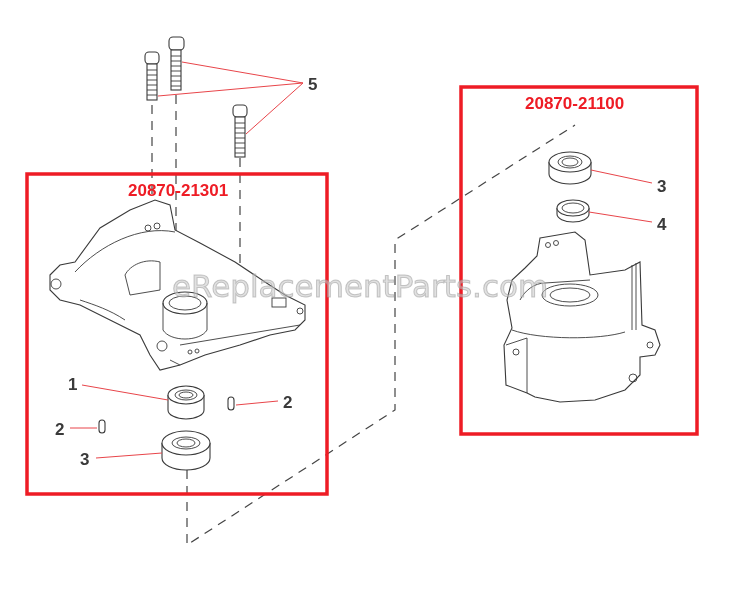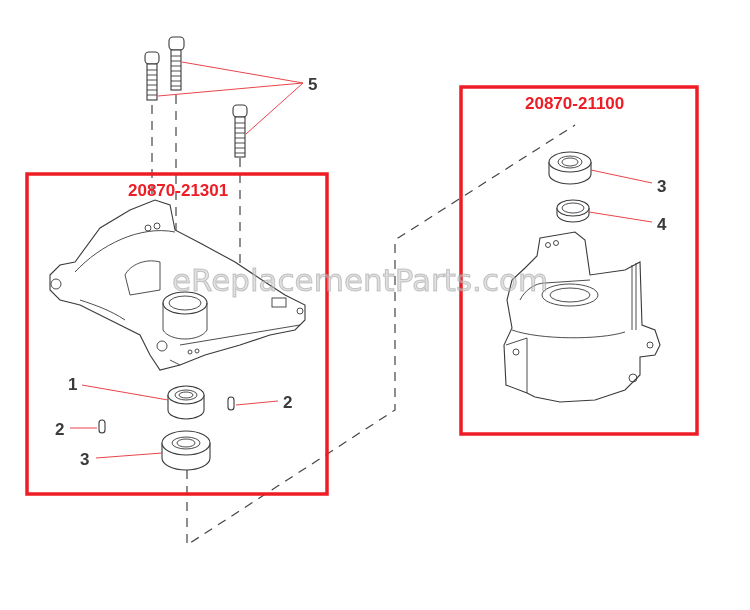--- a/index.html
+++ b/index.html
@@ -5,21 +5,21 @@
   html, body { margin: 0; padding: 0; background: #ffffff; }
   body { width: 750px; height: 610px; position: relative; overflow: hidden; font-family: "Liberation Sans", sans-serif; }
   svg { position: absolute; left: 0; top: 0; }
   .part { fill: #ffffff; stroke: #3a3a3a; stroke-width: 1.1; }
   .thin { fill: none; stroke: #3a3a3a; stroke-width: 0.9; }
   .dash { fill: none; stroke: #444; stroke-width: 1.2; stroke-dasharray: 9 7; }
   .leader { fill: none; stroke: #e8454a; stroke-width: 1; }
   .box { fill: none; stroke: #ee1c25; stroke-width: 3.5; }
   .callout { font-family: "Liberation Sans", sans-serif; font-size: 17px; font-weight: bold; fill: #3a3a3a; }
   .pn { font-family: "Liberation Sans", sans-serif; font-size: 17px; font-weight: bold; fill: #ee1c25; }
-  .wm { position: absolute; left: 172px; top: 262px; font-family: "DejaVu Sans", sans-serif; font-size: 31px; color: rgba(200,200,200,0.55); letter-spacing: 0px; -webkit-text-stroke: 1px rgba(150,150,150,0.5); pointer-events: none; white-space: nowrap; }
+  .wm { position: absolute; left: 172px; top: 268px; font-family: "DejaVu Sans", sans-serif; font-size: 31px; color: rgba(200,200,200,0.55); letter-spacing: 0px; -webkit-text-stroke: 1px rgba(150,150,150,0.5); pointer-events: none; white-space: nowrap; }
 </style>
 </head>
 <body>
 
 <svg width="750" height="610" viewBox="0 0 750 610">
 
   <g>
     <path class="dash" d="M152 105 L152 300"></path>
     <path class="dash" d="M176 95 L176 300"></path>
     <path class="dash" d="M240 158 L240 310"></path>

